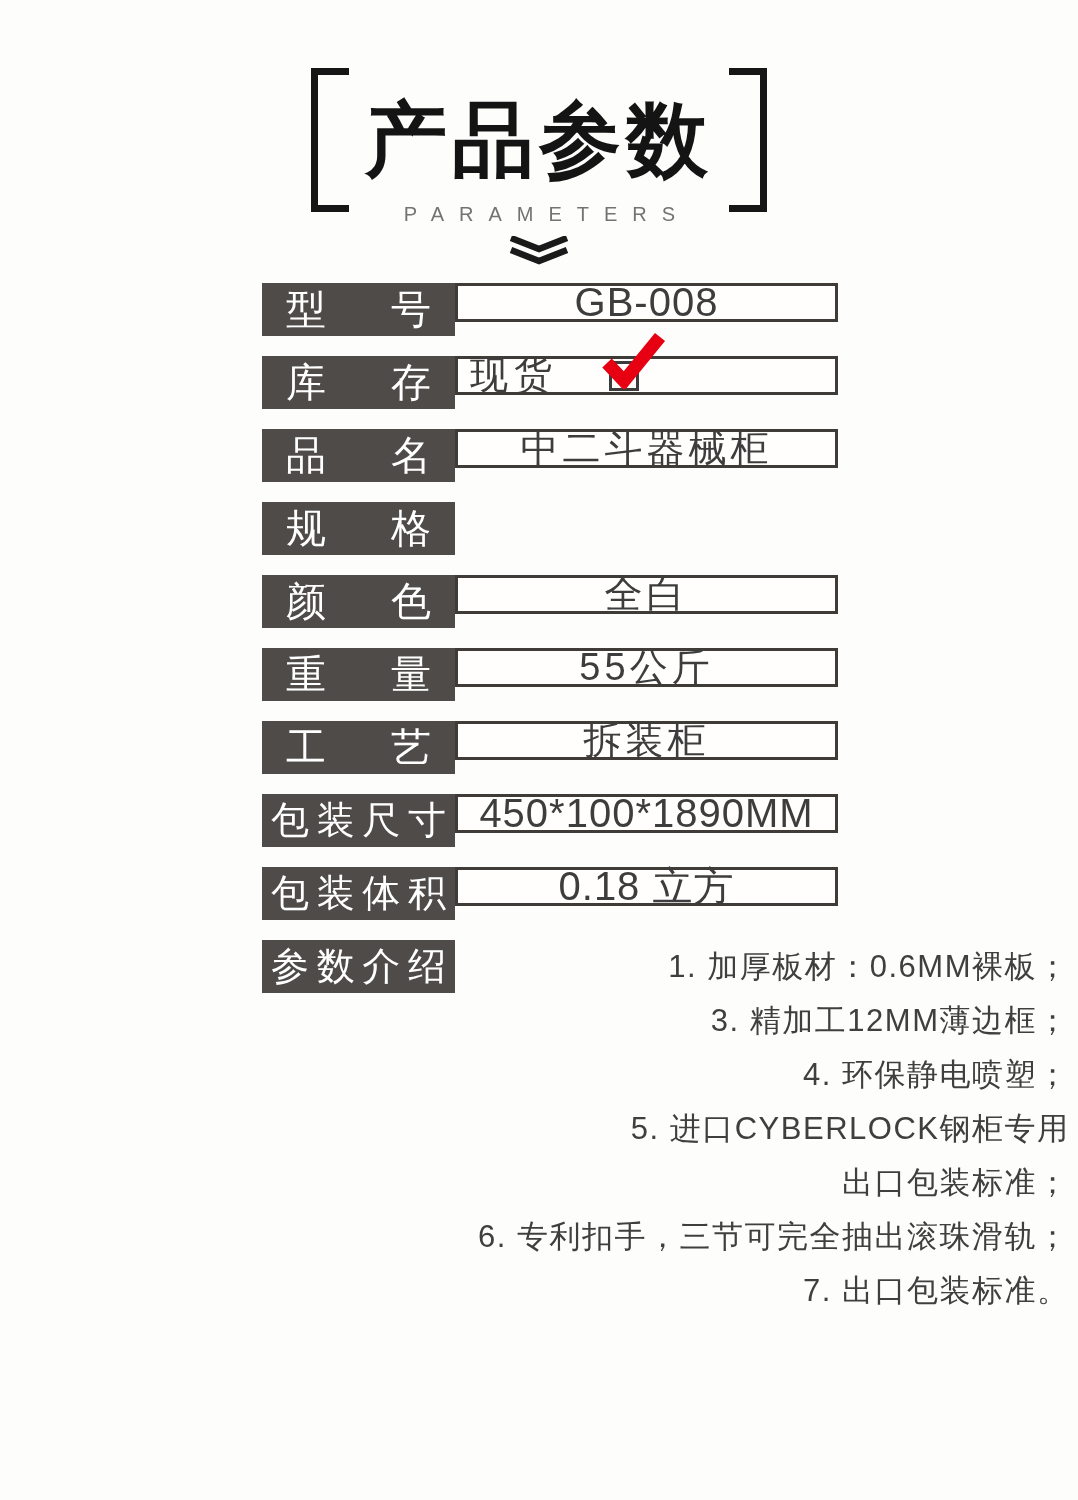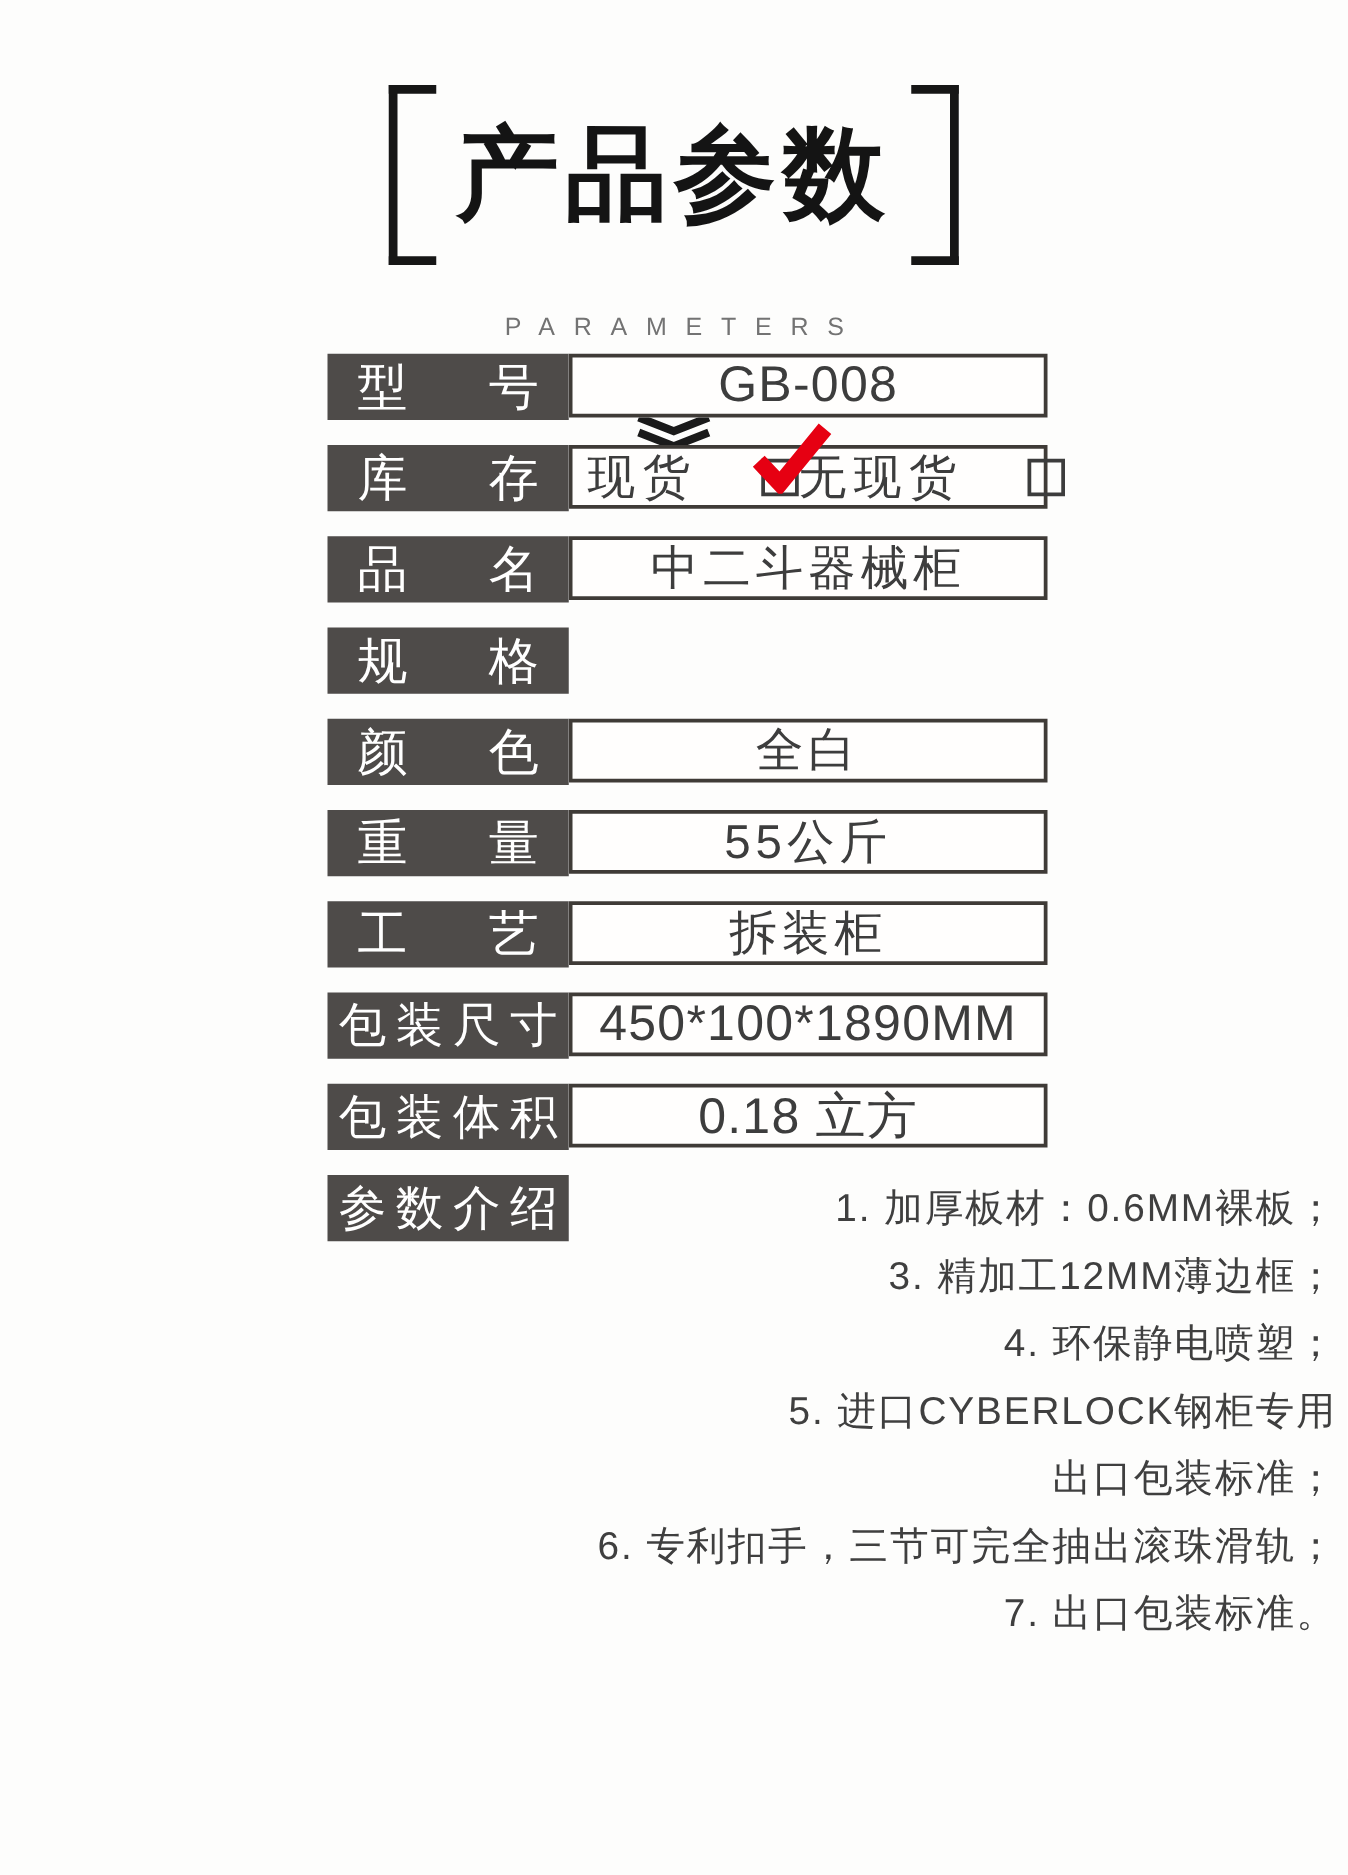--- a/index.html
+++ b/index.html
@@ -7,21 +7,21 @@
     position:relative;
     width:1078px;height:1500px;
     background:#fdfdfc;
     overflow:hidden;
     font-family:"Liberation Sans", sans-serif;
     color:#3c3c3c;
   }
   
   .header{
     position:absolute;top:66px;left:0;width:100%;
-    display:flex;flex-direction:column;align-items:center;gap:48px;
+    display:flex;flex-direction:column;align-items:center;
   }
   .title-row{display:flex;align-items:center;height:148px;}
   .bracket{width:38px;height:144px;box-sizing:border-box;border:7px solid #161616;}
   .bracket-left{border-right:none;}
   .bracket-right{border-left:none;}
   .main-title{
     margin:0;padding:0 16px;
     font-size:82px;line-height:1.05;font-weight:900;
     letter-spacing:5px;color:#141414;white-space:nowrap;
   }
@@ -36,21 +36,21 @@
   .t-row{display:flex;margin-bottom:20px;}
   .t-label{
     width:193px;height:53px;box-sizing:border-box;
     background:#4e4b49;color:#ffffff;
     font-size:40px;font-weight:500;
     display:flex;align-items:center;justify-content:space-between;
     padding:0 24px;flex:none;
   }
   .t-label.wide{font-size:38px;padding:0 9px;}
   .t-value{
-    width:383px;height:51px;box-sizing:border-box;flex:none;
+    width:383px;height:39px;box-sizing:border-box;flex:none;
     border:3px solid #3f3b37;background:#fffefd;
     display:flex;align-items:center;justify-content:center;
     font-size:38px;color:#3d3d3d;letter-spacing:4px;white-space:nowrap;
   }
   .t-value.num{font-size:40px;letter-spacing:1px;}
   
   .t-value.stock{justify-content:space-between;padding:0 12px;letter-spacing:6px;}
   .stock-group{display:flex;align-items:center;gap:46px;}
   .checkbox{
     position:relative;width:30px;height:30px;box-sizing:border-box;
@@ -103,24 +103,20 @@
           <span>存</span>
         </div>
       <div class="t-value stock">
         <span class="stock-group">
           <span>现货</span>
           <span class="checkbox">
             <svg class="check-svg" width="66" height="58" viewBox="0 0 66 58">
               <polyline points="7,32 24,50 60,6" fill="none" stroke="#e60012" stroke-width="13"></polyline>
             </svg>
           </span>
-        </span>
-        <span class="stock-group">
-          <span>无现货</span>
-          <span class="checkbox"></span>
         </span>
       </div>
     </div>
 
     <div class="t-row">
       <div class="t-label">
           <span>品</span>
           <span>名</span>
         </div>
       <div class="t-value">中二斗器械柜</div>

